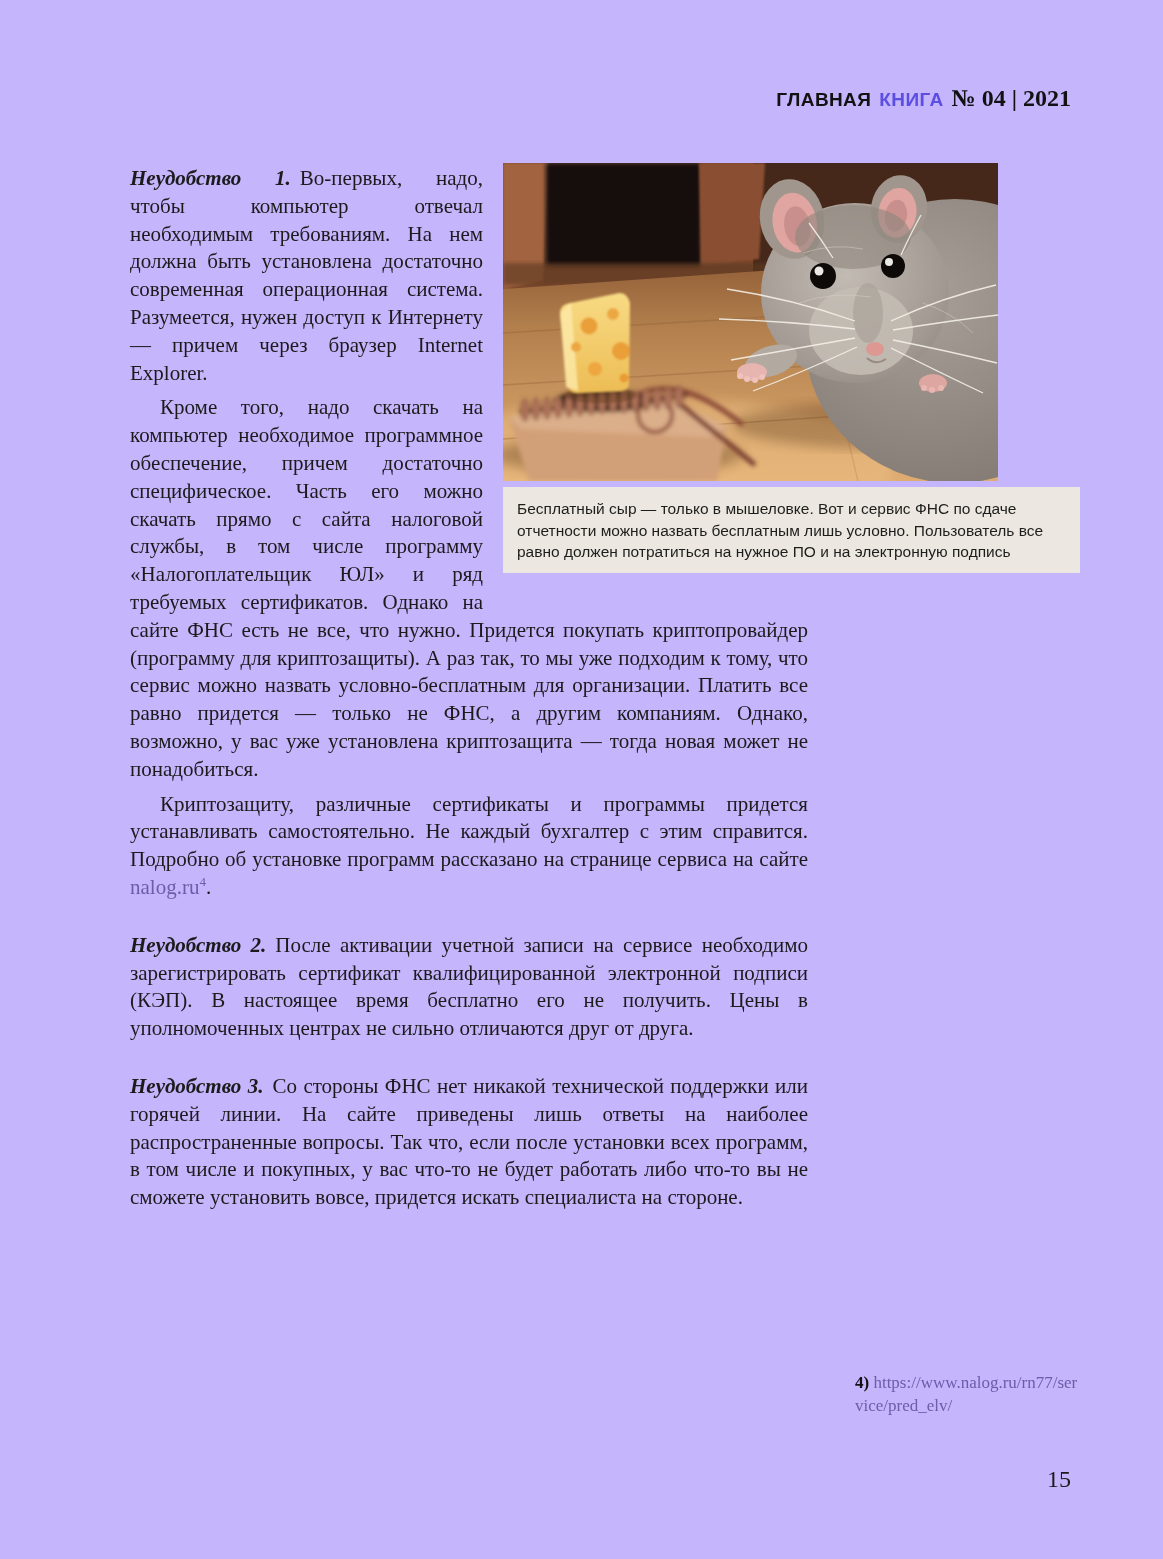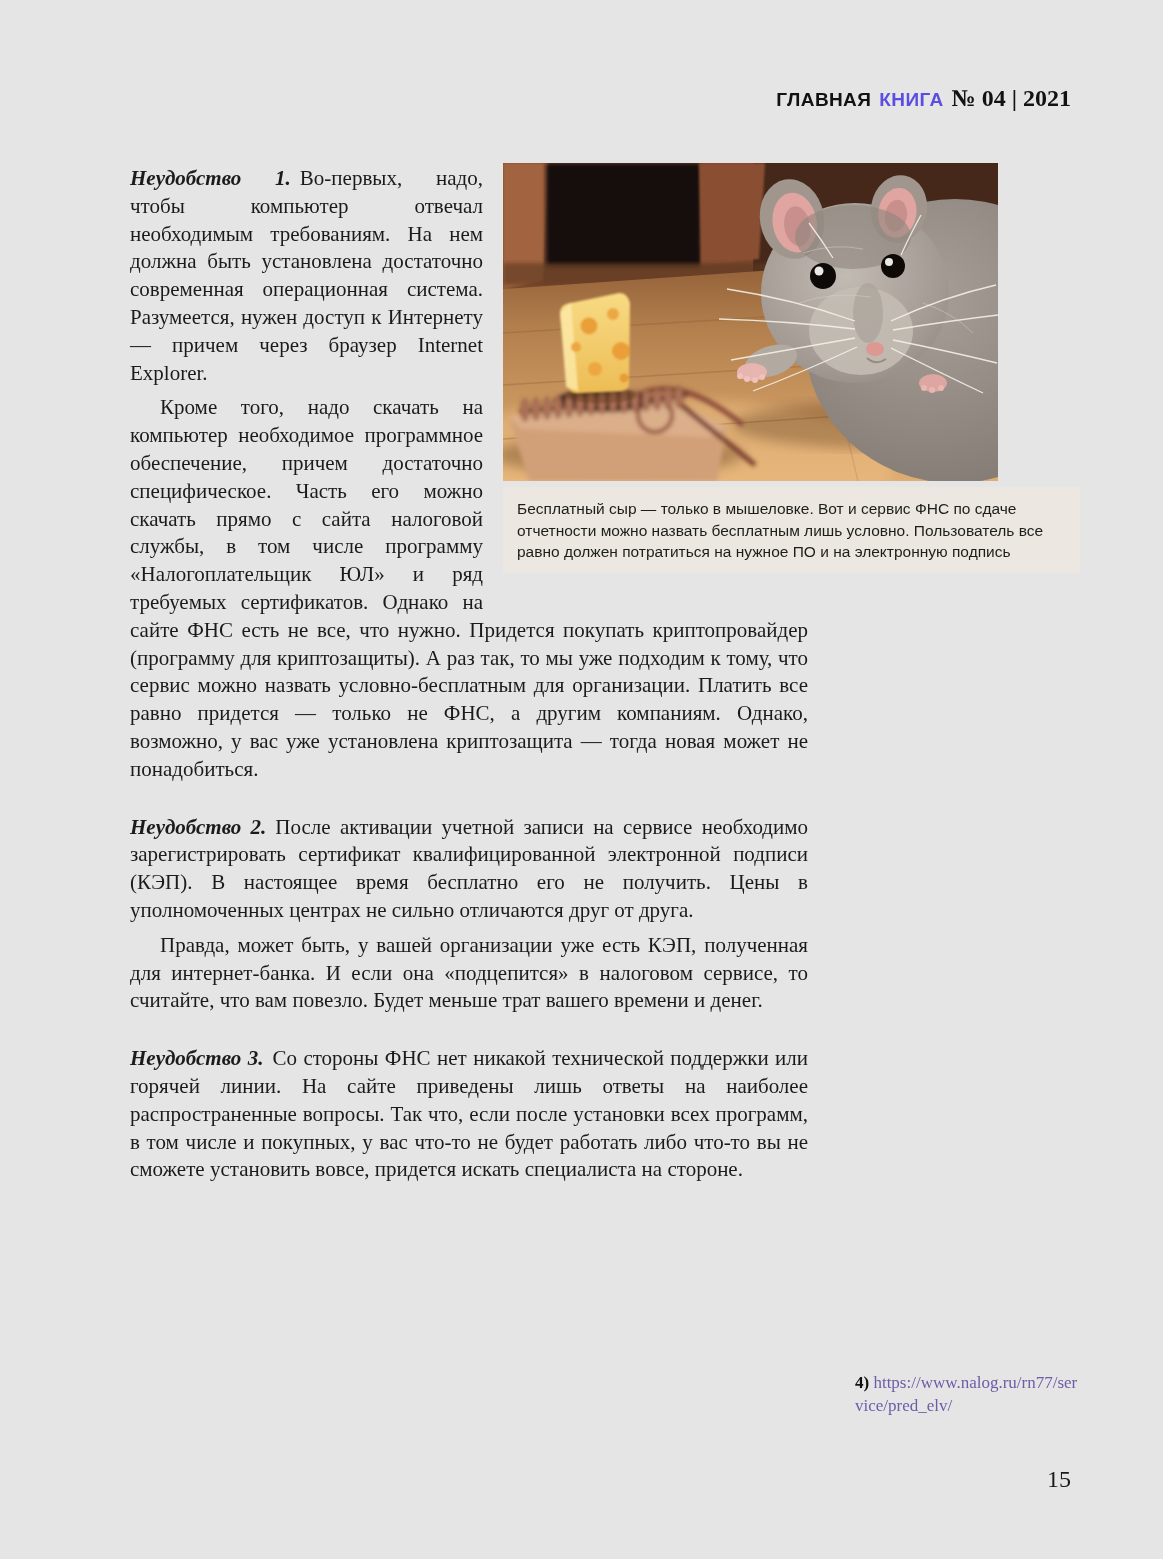--- a/index.html
+++ b/index.html
@@ -1,17 +1,17 @@
 <!DOCTYPE html>
 <html lang="ru" style="--brand-purple: #5b4ee0; --link-purple: #6e5ca8; --text-ink: #1b1b1b; --caption-bg: #ece8e1;"><head>
 <meta charset="utf-8">
 <style>
   html, body { margin:0; padding:0; background:#ffffff; }
   .page {
-    position:relative; width:1163px; height:1559px; background:#e5e5e5;
+    position:relative; width:1163px; height:1559px; background:#c4b5fd;
     overflow:hidden; font-family:"Liberation Serif","DejaVu Serif",serif;
     color:var(--text-ink,#1b1b1b);
   }
   
   .masthead { position:absolute; top:85px; right:92px; display:flex; align-items:baseline; gap:8px; white-space:nowrap; }
   .masthead .name { font-family:"Liberation Sans","DejaVu Sans",sans-serif; font-weight:700; font-size:19px; letter-spacing:.4px; color:#121212; }
   .masthead .name.accent { color:var(--brand-purple,#5b4ee0); }
   .masthead .issue { font-size:24px; font-weight:700; color:#121212; }
 
   
@@ -200,25 +200,25 @@
             <path d="M398,92 Q408,70 418,52"></path>
           </g>
         </g>
       </svg>
       <figcaption class="figcaption">Бесплатный сыр — только в мышеловке. Вот и сервис ФНС по сдаче отчетности можно назвать бесплатным лишь условно. Пользователь все равно должен потратиться на нужное ПО и на электронную подпись</figcaption>
     </figure>
 
     <section>
       <p><span class="lead">Неудобство 1.</span><span>Во-первых, надо, чтобы компьютер отвечал необходимым требованиям. На нем должна быть установлена достаточно современная операционная система. Разумеется, нужен доступ к Интернету — причем через браузер Internet Explorer.</span></p>
       <p class="indent">Кроме того, надо скачать на компьютер необходимое программное обеспечение, причем достаточно специфическое. Часть его можно скачать прямо с сайта налоговой службы, в том числе программу «Налогоплательщик ЮЛ» и ряд требуемых сертификатов. Однако на сайте ФНС есть не все, что нужно. Придется покупать криптопровайдер (программу для криптозащиты). А раз так, то мы уже подходим к тому, что сервис можно назвать условно-бесплатным для организации. Платить все равно придется — только не ФНС, а другим компаниям. Однако, возможно, у вас уже установлена криптозащита — тогда новая может не понадобиться.</p>
+      <p class="indent"><span>Криптозащиту, различные сертификаты и программы придется устанавливать самостоятельно. Не каждый бухгалтер с этим справится. Подробно об установке программ рассказано на странице сервиса на сайте </span><a class="link">nalog.ru</a><sup class="fnref">4</sup><span>.</span></p>
     </section>
 
     <section class="gap">
       <p><span class="lead">Неудобство 2.</span><span>После активации учетной записи на сервисе необходимо зарегистрировать сертификат квалифицированной электронной подписи (КЭП). В настоящее время бесплатно его не получить. Цены в уполномоченных центрах не сильно отличаются друг от друга.</span></p>
-      <p class="indent">Правда, может быть, у вашей организации уже есть КЭП, полученная для интернет-банка. И если она «подцепится» в налоговом сервисе, то считайте, что вам повезло. Будет меньше трат вашего времени и денег.</p>
     </section>
 
     <section class="gap">
       <p><span class="lead">Неудобство 3.</span><span>Со стороны ФНС нет никакой технической поддержки или горячей линии. На сайте приведены лишь ответы на наиболее распространенные вопросы. Так что, если после установки всех программ, в том числе и покупных, у вас что-то не будет работать либо что-то вы не сможете установить вовсе, придется искать специалиста на стороне.</span></p>
     </section>
 
   </main>
 
   <aside class="footnote">
     <span class="fn-marker">4)</span>

